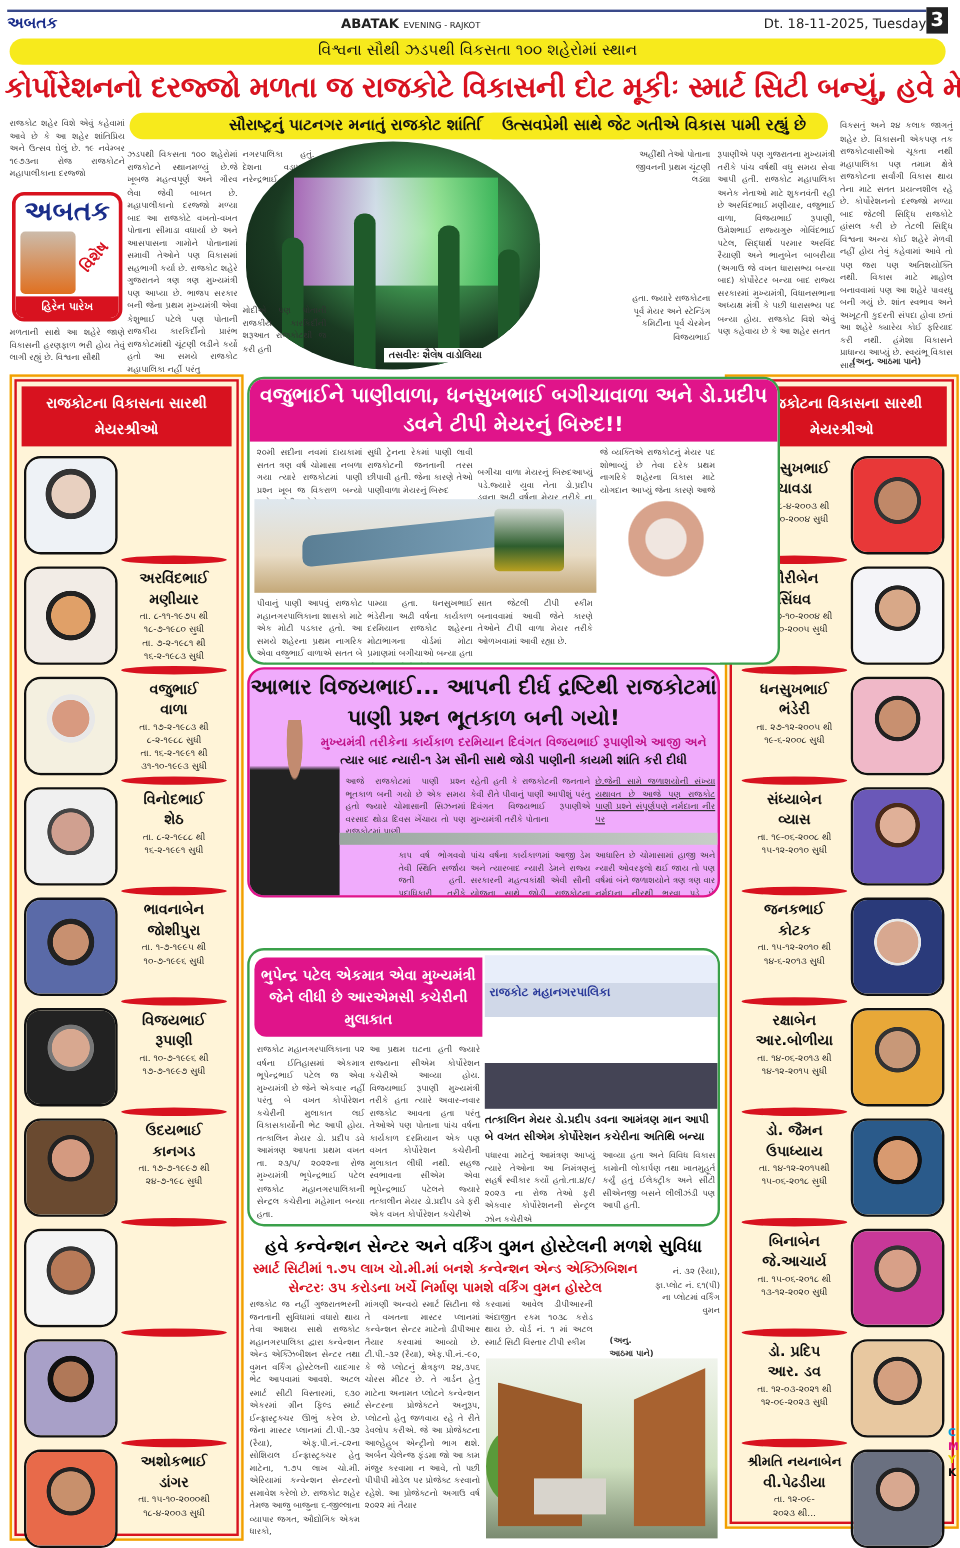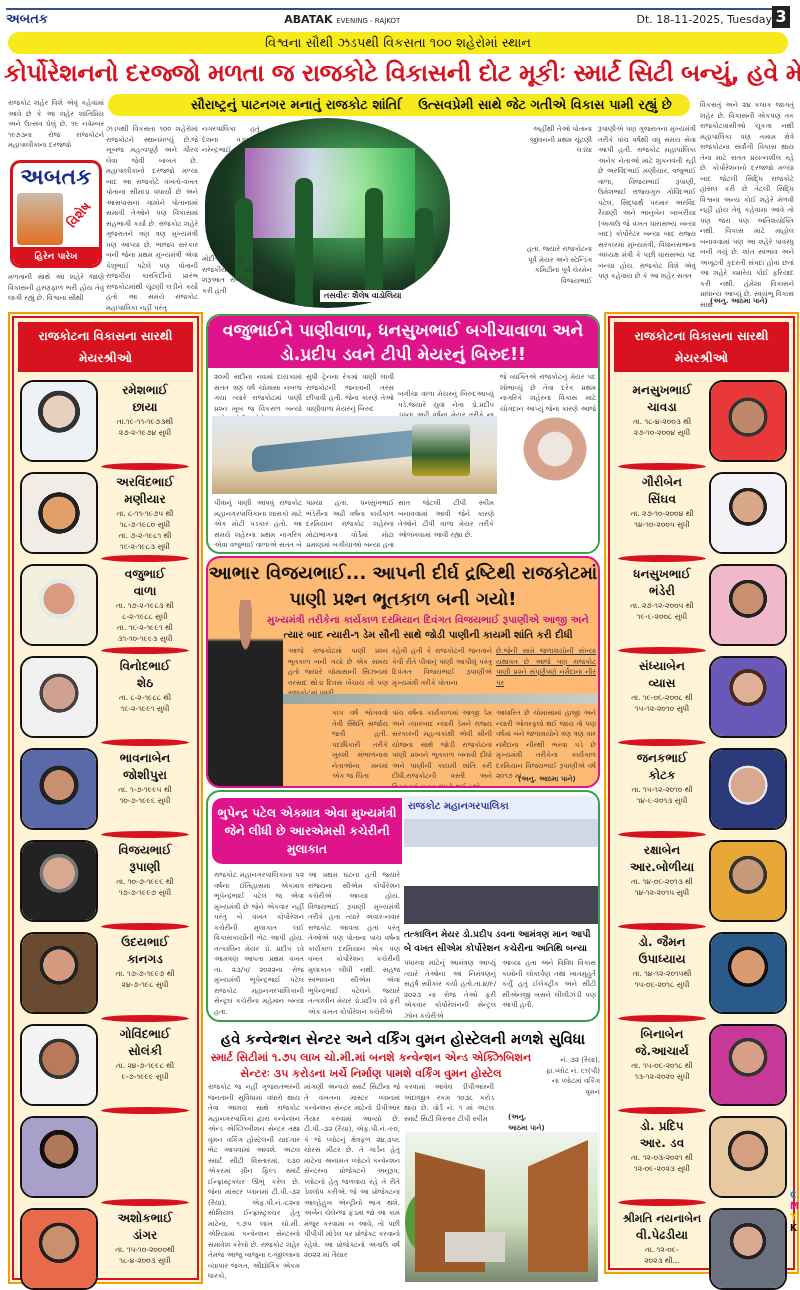--- a/index.html
+++ b/index.html
@@ -35,36 +35,36 @@
   .left .mayor .photo { left: 2px; }
   .left .mayor .info { right: 0; }
   .right .mayor .photo { right: 2px; }
   .right .mayor .info { left: 0; }
   .mayor .nm { font-weight: bold; font-size: 12px; line-height: 17px; color: #111; }
   .mayor .dt { font-size: 7.5px; line-height: 11px; color: #222; }
   .mayor .sep { position: absolute; bottom: -2px; width: 88px; height: 7px; background: #d8121f; border-radius: 50%; }
   .left .mayor .sep { right: 4px; }
   .right .mayor .sep { left: 4px; }
   .face { width: 100%; height: 100%; }
-  .story1 { position: absolute; top: 314px; left: 206px; width: 394px; height: 240px; border: 2px solid #3aa04a; border-radius: 14px; overflow: hidden; background: #fff; }
+  .story1 { position: absolute; top: 314px; left: 206px; width: 444px; height: 240px; border: 2px solid #3aa04a; border-radius: 14px; overflow: hidden; background: #fff; }
   .story1 .hd { background: #e0148a; color: #fff; font-weight: bold; font-size: 17px; text-align: center; line-height: 24px; padding: 2px 4px; }
   .train { position: absolute; top: 100px; left: 4px; width: 285px; height: 78px; background: linear-gradient(#dfe8ef 0%, #e8dcc6 60%, #c4a878 100%); }
   .train .cars { position: absolute; top: 22px; left: 40px; width: 170px; height: 26px; background: linear-gradient(90deg, #5a7e94, #7aa0b8); border-radius: 8px; transform: skewY(-6deg); }
   .train .loco { position: absolute; top: 8px; left: 200px; width: 58px; height: 52px; background: linear-gradient(#d0d8d0, #2e5e2e 60%, #b8a020); border-radius: 4px; }
   .vaju { position: absolute; top: 98px; left: 292px; width: 100px; height: 140px; background: radial-gradient(circle at 55% 25%, #f0e6e0 0 14%, #d8a38c 15% 26%, #fff 27%); }
-  .story2 { position: absolute; top: 556px; left: 206px; width: 394px; height: 232px; border: 2px solid #e0148a; border-radius: 14px; overflow: hidden; background: #fdba74; }
+  .story2 { position: absolute; top: 556px; left: 206px; width: 394px; height: 192px; border: 2px solid #e0148a; border-radius: 14px; overflow: hidden; background: #f0abfc; }
   .story2 .hd { font-weight: bold; font-size: 18px; color: #111; text-align: center; line-height: 26px; padding-top: 2px; }
   .story2 .sub { color: #c0148a; font-weight: bold; font-size: 10px; text-align: center; line-height: 15px; padding-left: 50px; }
   .story2 .sub2 { color: #111; font-weight: bold; font-size: 10px; text-align: center; line-height: 15px; padding-left: 50px; }
   .vijay { position: absolute; top: 42px; left: 0; width: 75px; height: 190px; background: radial-gradient(ellipse at 50% 10%, #c28b70 0 12%, transparent 13%), linear-gradient(180deg, transparent 20%, #222 22% 100%); }
   .water { position: absolute; top: 136px; left: 75px; right: 0; height: 10px; background: linear-gradient(90deg, #9aa6a0, #c8cec8); }
   .story3 { position: absolute; top: 790px; left: 206px; width: 394px; height: 232px; border: 2px solid #3aa04a; border-radius: 14px; overflow: hidden; background: #fff; }
   .story3 .hd { position: absolute; top: 6px; left: 4px; width: 190px; background: #e0148a; color: #fff; font-weight: bold; font-size: 12px; text-align: center; line-height: 18px; padding: 6px 2px; border-radius: 10px 0 0 10px; }
   .rmc-photo { position: absolute; top: 4px; left: 196px; width: 194px; height: 128px; background: linear-gradient(#e8eefa 0 18%, #d0d8e8 18% 40%, #fff 40% 70%, #445 70%); }
-  .rmc-photo .sign { font-size: 10px; color: #2a3a9a; font-weight: bold; padding: 4px; }
+  .rmc-photo .sign { font-size: 10px; color: #2a3a9a; font-weight: bold; padding: 4px; margin-top: 22px; }
   .story3 .cap { position: absolute; top: 135px; left: 196px; width: 196px; font-weight: bold; font-size: 9px; line-height: 14px; color: #111; text-align: left; }
   .story4-hd { position: absolute; top: 1028px; left: 204px; width: 398px; text-align: center; font-weight: bold; color: #000000; font-size: 14.5px; line-height: 22px; white-space: nowrap; }
   .story4-sub { position: absolute; top: 1050px; left: 206px; width: 330px; text-align: center; font-weight: bold; color: #d8121f; font-size: 11px; line-height: 16px; }
   .building { position: absolute; top: 1132px; left: 405px; width: 193px; height: 150px; background: linear-gradient(180deg, #f0f4ec 0%, #cfe0c0 60%, #7a8a70 100%); overflow: hidden; }
   .building .w1 { position: absolute; left: 10px; top: 20px; width: 70px; height: 120px; background: #9a5a2a; clip-path: polygon(0 0, 100% 15%, 100% 100%, 0 100%); }
   .building .w2 { position: absolute; right: 10px; top: 8px; width: 60px; height: 132px; background: #a86230; clip-path: polygon(0 20%, 100% 0, 100% 100%, 0 100%); }
   .building .base { position: absolute; left: 40px; bottom: 20px; width: 60px; height: 30px; background: #d8d4cc; }
   .building .tree { position: absolute; left: 0; top: 60px; width: 40px; height: 60px; background: #5a9a3a; border-radius: 50%; }
   .reg-marks { position: absolute; right: 0; width: 10px; font-size: 9px; font-weight: bold; line-height: 11px; }
 </style>
@@ -109,26 +109,20 @@
 <div class="abs col-text" style="top:124px;left:598px;width:98px;">રૂપાણીએ પણ ગુજરાતના મુખ્યમંત્રી તરીકે પાંચ વર્ષથી વધુ સમય સેવા આપી હતી. રાજકોટ મહાપાલિકા અનેક નેતાઓ માટે શુકનવંતી રહી છે અરવિંદભાઈ મણીયાર, વજુભાઈ વાળા, વિજયભાઈ રૂપાણી, ઉમેશભાઈ રાજ્યગુરુ ગોવિંદભાઈ પટેલ, સિદ્ધાર્થ પરમાર અરવિંદ રૈયાણી અને ભાનુબેન બાબરીયા (અગાઉ જે વખત ધારાસભ્ય બન્યા બાદ) કોર્પોરેટર બન્યા બાદ રાજ્ય સરકારમાં મુખ્યમંત્રી, વિધાનસભાના અધ્યક્ષ મંત્રી કે પછી ધારાસભ્ય પદ બન્યા હોય. રાજકોટ વિશે એવું પણ કહેવાય છે કે આ શહેર સતત</div>
 <div class="abs col-text" style="top:100px;left:700px;width:94px;">વિકસતું અને ૨૪ કલાક જાગતું શહેર છે. વિકાસની એકપણ તક રાજકોટવાસીઓ ચૂકતા નથી મહાપાલિકા પણ તમામ ક્ષેત્રે રાજકોટના સર્વાંગી વિકાસ થાય તેના માટે સતત પ્રયત્નશીલ રહે છે. કોર્પોરેશનનો દરજ્જો મળ્યા બાદ જેટલી સિદ્ધિ રાજકોટે હાંસલ કરી છે તેટલી સિદ્ધિ વિશ્વના અન્ય કોઈ શહેરે મેળવી નહીં હોય તેવું કહેવામાં આવે તો પણ જરા પણ અતિશયોક્તિ નથી. વિકાસ માટે માહોલ બનાવવામાં પણ આ શહેરે પાવરધુ બની ગયું છે. શાંત સ્વભાવ અને અખૂટતી કુદરતી સંપદા હોવા છતાં આ શહેરે ક્યારેય કોઈ ફરિયાદ કરી નથી. હંમેશા વિકાસને પ્રાધાન્ય આપ્યું છે. સ્વયંભૂ વિકાસ સાથે</div>
 <div class="abs col-text" style="top:296px;left:710px;width:80px;font-weight:bold;">(અનુ. આઠમા પાને)</div>
 
 <div class="mayor-panel left">
   <div class="mp-title">રાજકોટના વિકાસના સારથી મેયરશ્રીઓ</div>
   <div class="mayor">
       <div class="photo">
         <div class="face" style="background:radial-gradient(circle at 50% 38%,#e8d0c0 0 26%,#333 27% 34%,#eef2f6 35%);"></div>
       </div>
-      <div class="info">
-        <div class="nm">રમેશભાઈ</div>
-        <div class="nm">છાયા</div>
-        <div class="dt">તા.૧૯-૧૧-૧૯૭૩થી</div>
-        <div class="dt">૨૭-૨-૧૯૭૪ સુધી</div>
-      </div>
       <div class="sep"></div>
     </div>
   <div class="mayor">
       <div class="photo">
         <div class="face" style="background:radial-gradient(circle at 50% 50%,#e0a068 0 30%,#222 31% 38%,#f2ece6 39%);"></div>
       </div>
       <div class="info">
         <div class="nm">અરવિંદભાઈ</div>
         <div class="nm">મણીયાર</div>
         <div class="dt">તા. ૮-૧૧-૧૯૭૫ થી</div>
@@ -196,26 +190,20 @@
         <div class="nm">ઉદયભાઈ</div>
         <div class="nm">કાનગડ</div>
         <div class="dt">તા. ૧૭-૭-૧૯૯૭ થી</div>
         <div class="dt">૨૪-૭-૧૯૮ સુધી</div>
       </div>
       <div class="sep"></div>
     </div>
   <div class="mayor">
       <div class="photo">
         <div class="face" style="background:radial-gradient(circle at 50% 42%,#b87a58 0 28%,#333 29% 34%,#f4f4f4 35%);"></div>
-      </div>
-      <div class="info">
-        <div class="nm">ગોવિંદભાઈ</div>
-        <div class="nm">સોલંકી</div>
-        <div class="dt">તા. ૨૪-૭-૧૯૯૮ થી</div>
-        <div class="dt">૯-૭-૧૯૯૯ સુધી</div>
       </div>
       <div class="sep"></div>
     </div>
   <div class="mayor">
       <div class="photo">
         <div class="face" style="background:radial-gradient(circle at 50% 40%,#b07858 0 24%,#111 25% 32%,#a8a0c8 33%);"></div>
       </div>
       <div class="sep"></div>
     </div>
   <div class="mayor">

